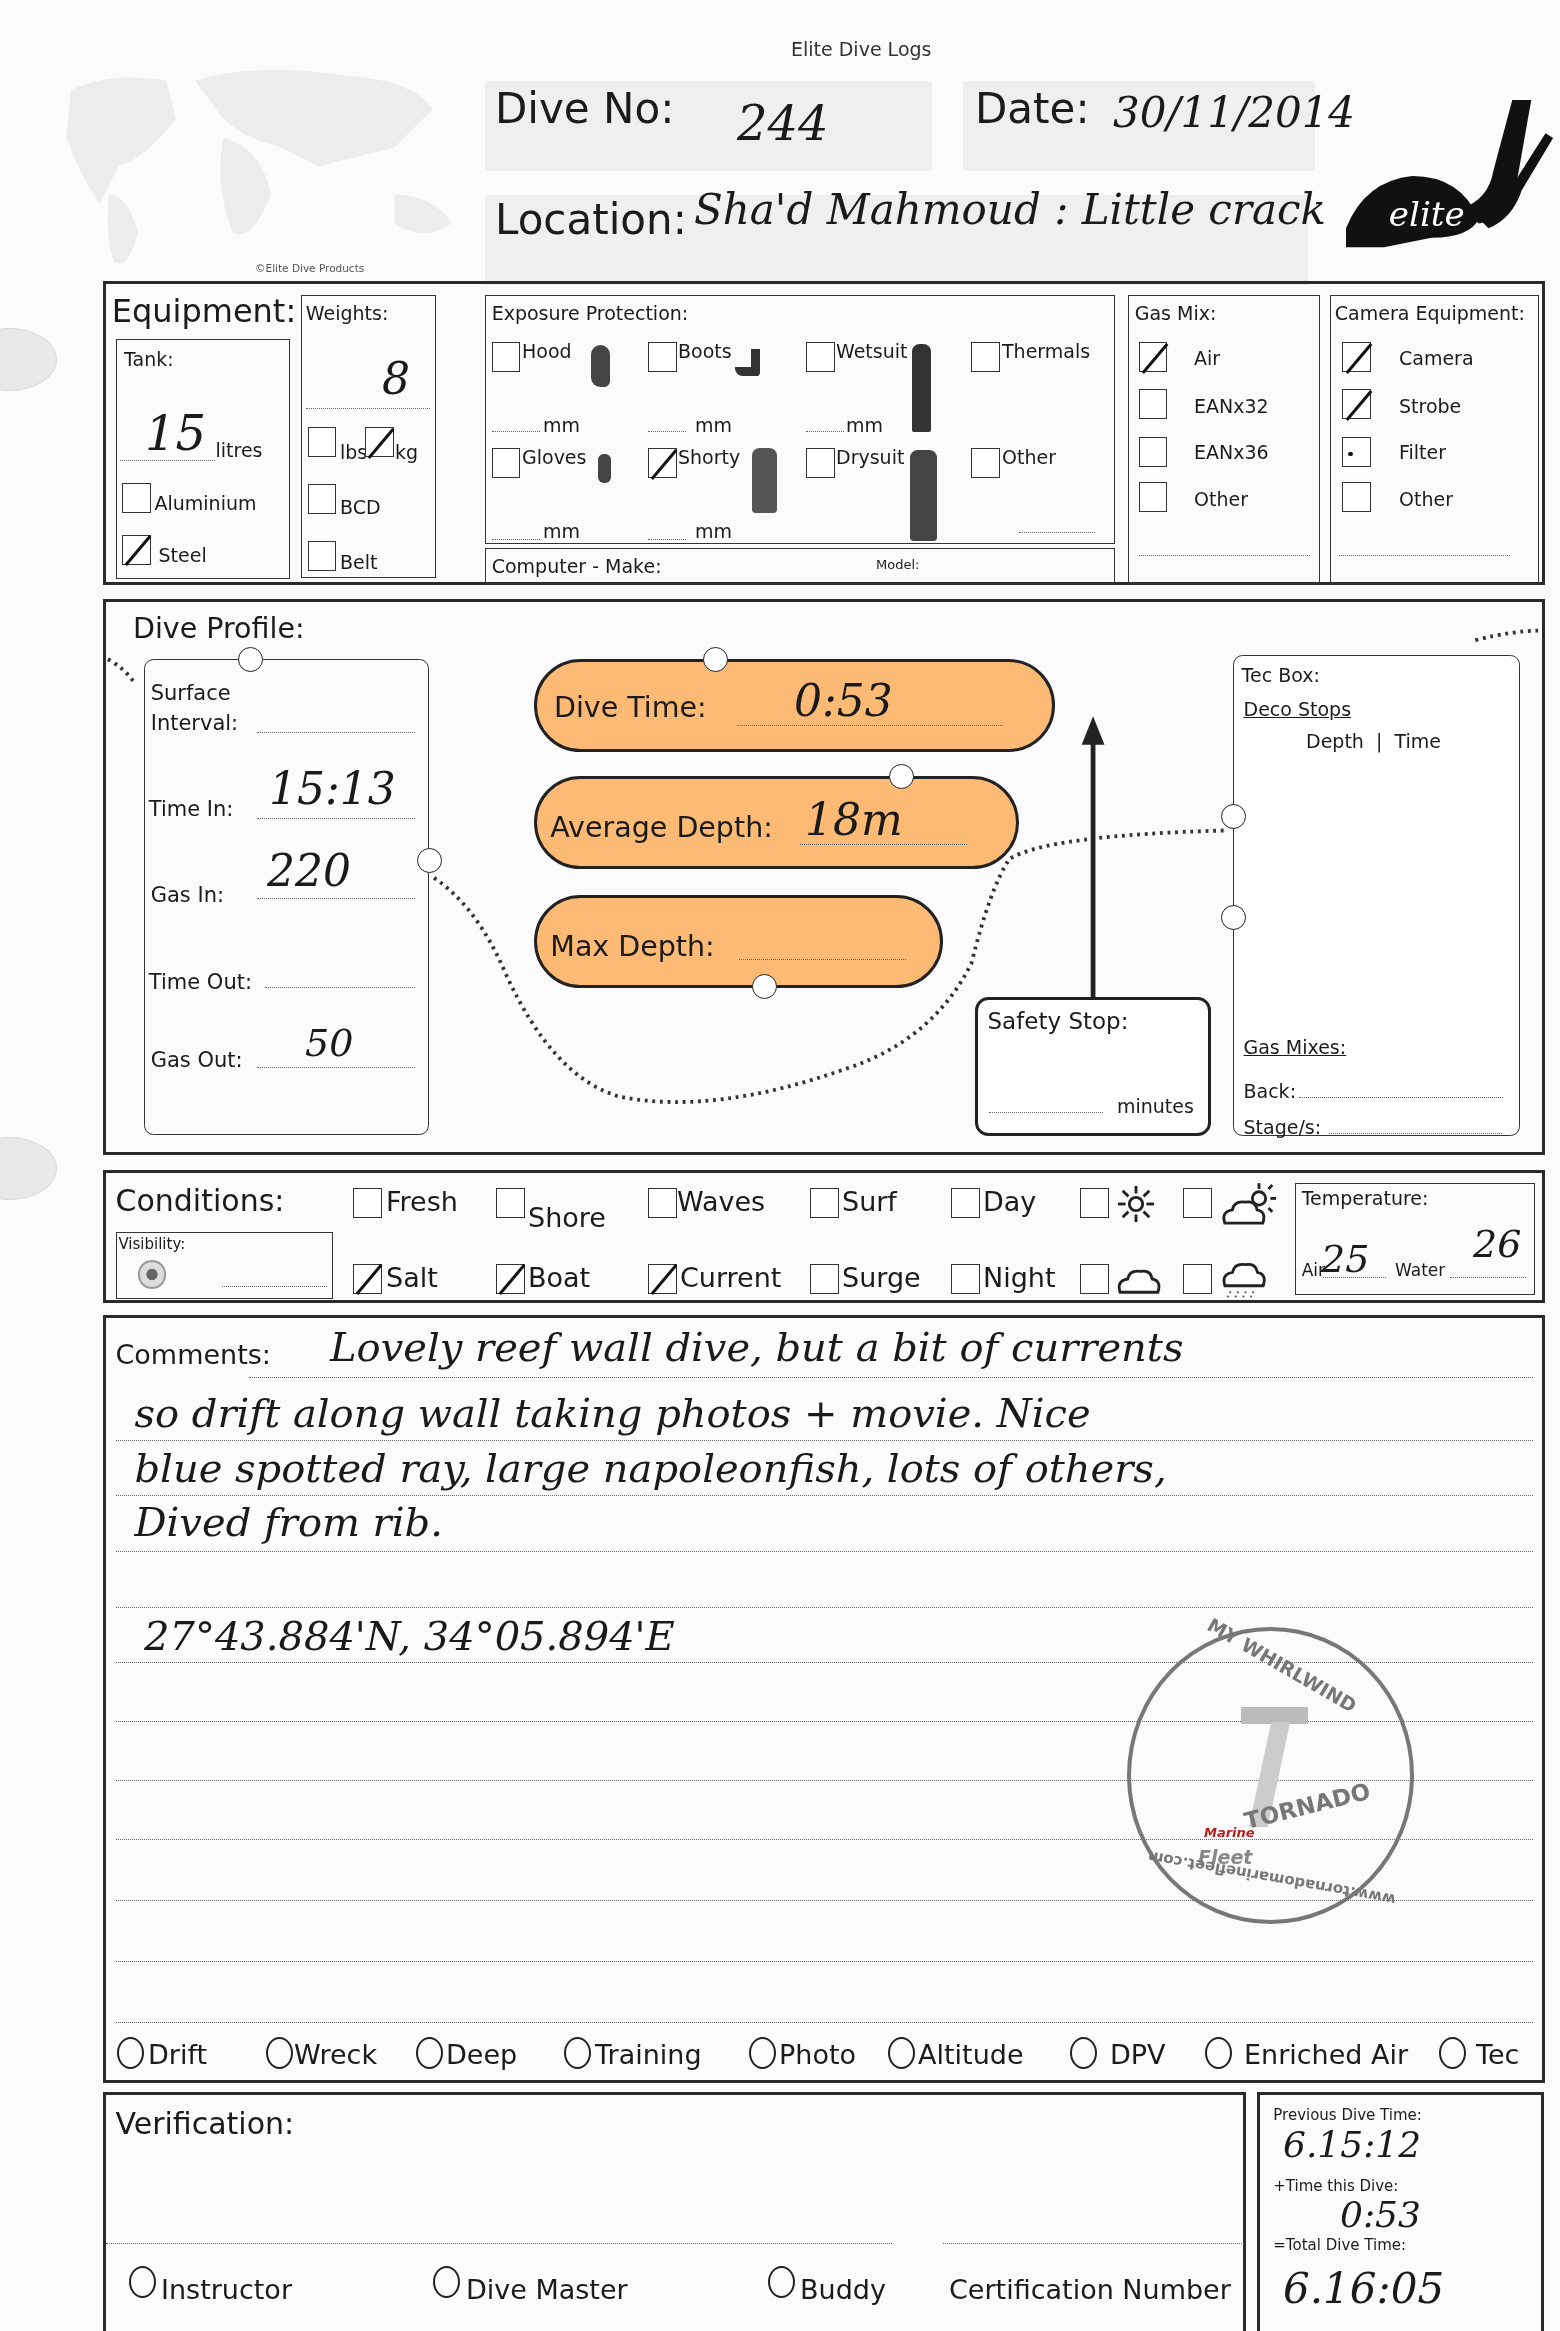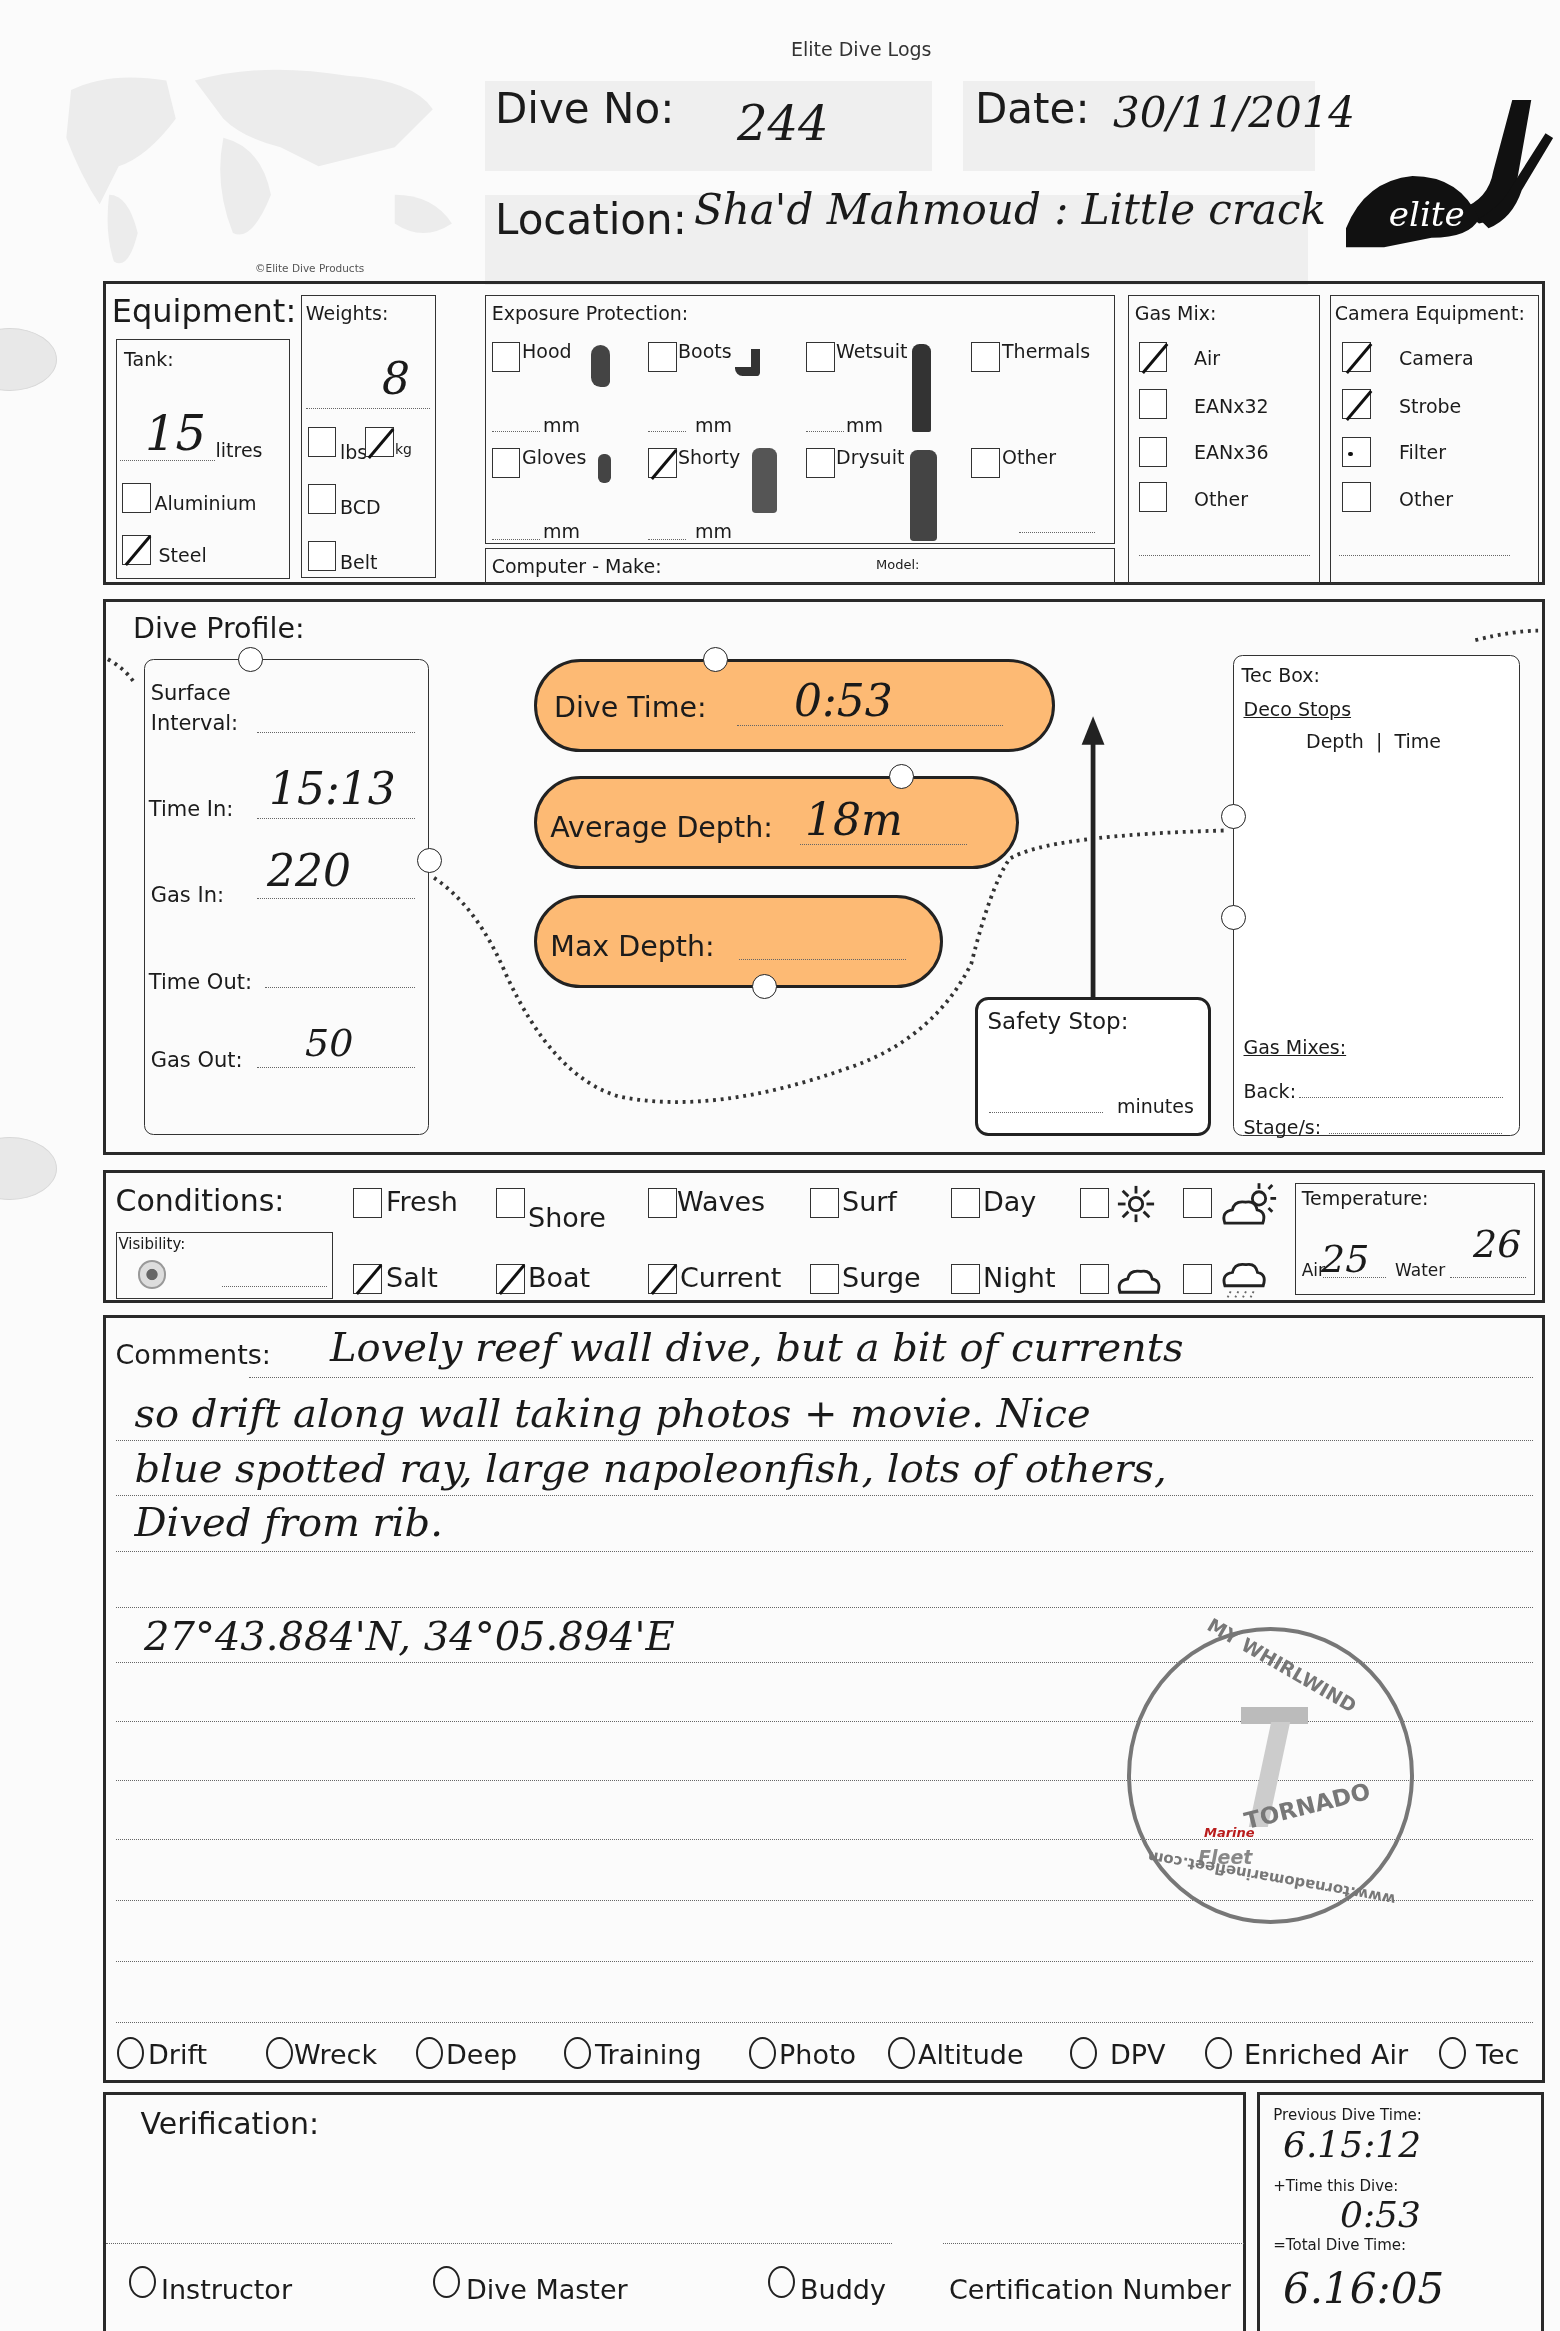--- a/index.html
+++ b/index.html
@@ -78,21 +78,21 @@
     <div class="lbl" style="left:42px;top:204px;font-size:19px;">Steel</div>
   </div>
 
   <div class="ibox" style="left:195px;top:11.4px;width:135px;height:283px;">
     <div class="lbl" style="left:3.8px;top:5.7px;font-size:19px;">Weights:</div>
     <div class="lbl hand" style="left:80px;top:57px;font-size:44px;">8</div>
     <div class="dots" style="left:3.8px;top:112px;width:124px;"></div>
     <div class="cb" style="left:5.7px;top:131px;"></div>
     <div class="lbl" style="left:38px;top:145px;font-size:19px;">lbs</div>
     <div class="cb checked" style="left:63px;top:131px;"></div>
-    <div class="lbl" style="left:93px;top:145px;font-size:14px;text-align:center;">kg</div>
+    <div class="lbl" style="left:93px;top:145px;font-size:19px;text-align:center;">kg</div>
     <div class="cb" style="left:5.7px;top:188px;"></div>
     <div class="lbl" style="left:38px;top:200px;font-size:19px;">BCD</div>
     <div class="cb" style="left:5.7px;top:245px;"></div>
     <div class="lbl" style="left:38px;top:255px;font-size:19px;">Belt</div>
   </div>
 
   <div class="ibox" style="left:379px;top:11.4px;width:630px;height:249px;">
     <div class="lbl" style="left:5.7px;top:5.7px;font-size:19px;">Exposure Protection:</div>
 
     <div class="cb" style="left:5.7px;top:46px;"></div>
@@ -368,21 +368,21 @@
     <div class="radio" style="left:964px;top:719px;"></div>
     <div class="lbl" style="left:1004px;top:721px;font-size:27px;">DPV</div>
     <div class="radio" style="left:1099px;top:719px;"></div>
     <div class="lbl" style="left:1138px;top:721px;font-size:27px;">Enriched Air</div>
     <div class="radio" style="left:1333px;top:719px;"></div>
     <div class="lbl" style="left:1370px;top:721px;font-size:27px;">Tec</div>
   </div>
 </div>
 
 <div class="box" style="left:103px;top:2092px;width:1143px;height:257px;">
-  <div class="lbl" style="left:9.5px;top:11.4px;font-size:30px;margin-left:25px;">Verification:</div>
+  <div class="lbl" style="left:9.5px;top:11.4px;font-size:30px;">Verification:</div>
   <div class="dots" style="left:0;top:148px;width:786px;"></div>
   <div class="dots" style="left:837px;top:148px;width:301px;"></div>
   <div class="radio" style="left:23px;top:171px;"></div>
   <div class="lbl" style="left:55px;top:179px;font-size:27px;">Instructor</div>
   <div class="radio" style="left:327px;top:171px;"></div>
   <div class="lbl" style="left:360px;top:179px;font-size:27px;">Dive Master</div>
   <div class="radio" style="left:662px;top:171px;"></div>
   <div class="lbl" style="left:694px;top:179px;font-size:27px;">Buddy</div>
   <div class="lbl" style="left:843px;top:179px;font-size:27px;">Certification Number</div>
 </div>

